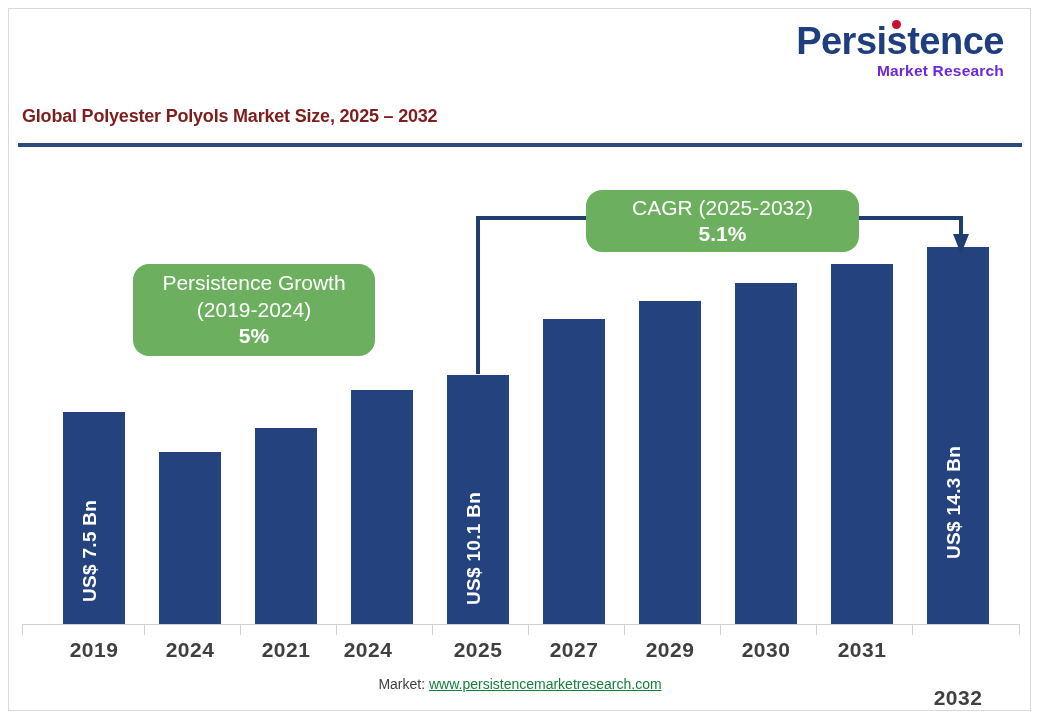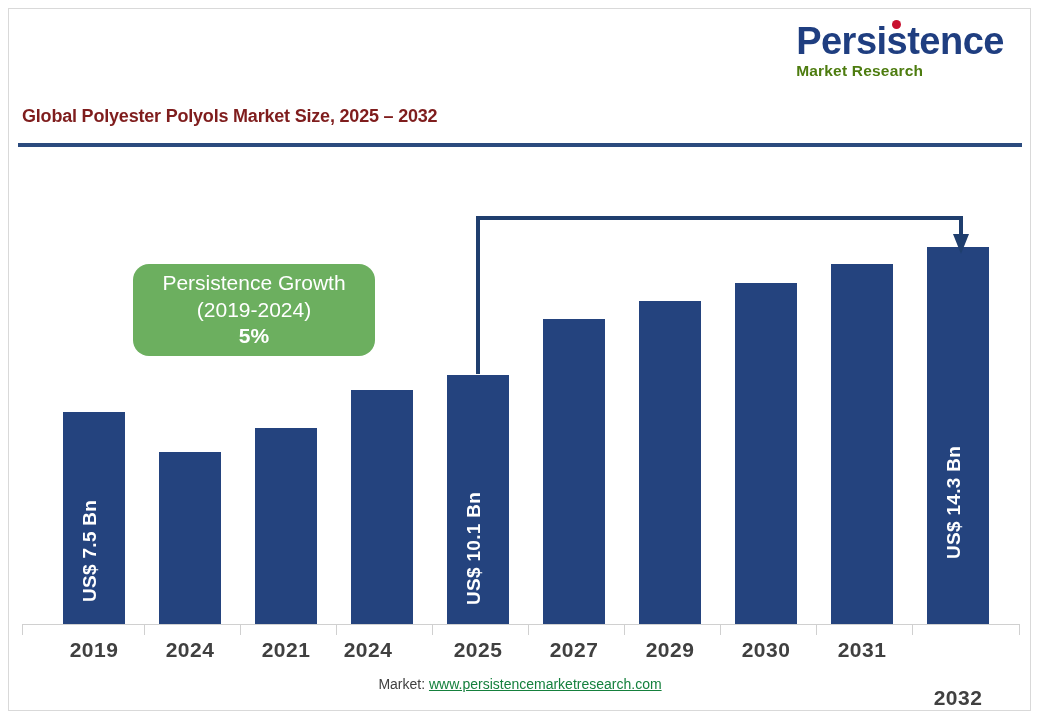--- a/index.html
+++ b/index.html
@@ -29,21 +29,21 @@
     border: 1px solid #d9d9d9;
     box-sizing: border-box;
     background: #ffffff;
   }
 
   
   #logo {
     position: absolute;
     right: 36px;
     top: 22px;
-    text-align: left;
+    text-align: right;
     line-height: 1;
   }
   #logo .brand {
     font-size: 38px;
     font-weight: bold;
     color: #1F3E80;
     letter-spacing: -0.5px;
     position: relative;
     display: inline-block;
   }
@@ -52,21 +52,21 @@
     left: 96px;
     top: -2px;
     width: 9px;
     height: 9px;
     background: #C8102E;
     border-radius: 50%;
   }
   #logo .sub {
     font-size: 15.5px;
     font-weight: bold;
-    color: #4d7c0f;
+    color: #6d28d9;
     margin-top: 3px;
     letter-spacing: 0.2px;
   }
 
   
   #title {
     position: absolute;
     left: 22px;
     top: 106px;
     font-size: 18px;
@@ -257,18 +257,22 @@
       <path d="M478,374 L478,218 L961,218 L961,240" stroke="#1F3E6E" stroke-width="4" fill="none"></path>
       <path d="M961,254 L953,234 L969,234 Z" fill="#1F3E6E"></path>
     </svg>
 
     <div class="callout" id="hist-callout">
       <div class="line">Persistence Growth</div>
       <div class="line">(2019-2024)</div>
       <div class="value">5%</div>
     </div>
 
+    <div class="callout" id="cagr-callout">
+      <div class="line">CAGR (2025-2032)</div>
+      <div class="value">5.1%</div>
+    </div>
   </div>
 
   <div id="source">
     <span>Market: </span><span class="url">www.persistencemarketresearch.com</span>
   </div>
 </div>
 
 </body></html>

